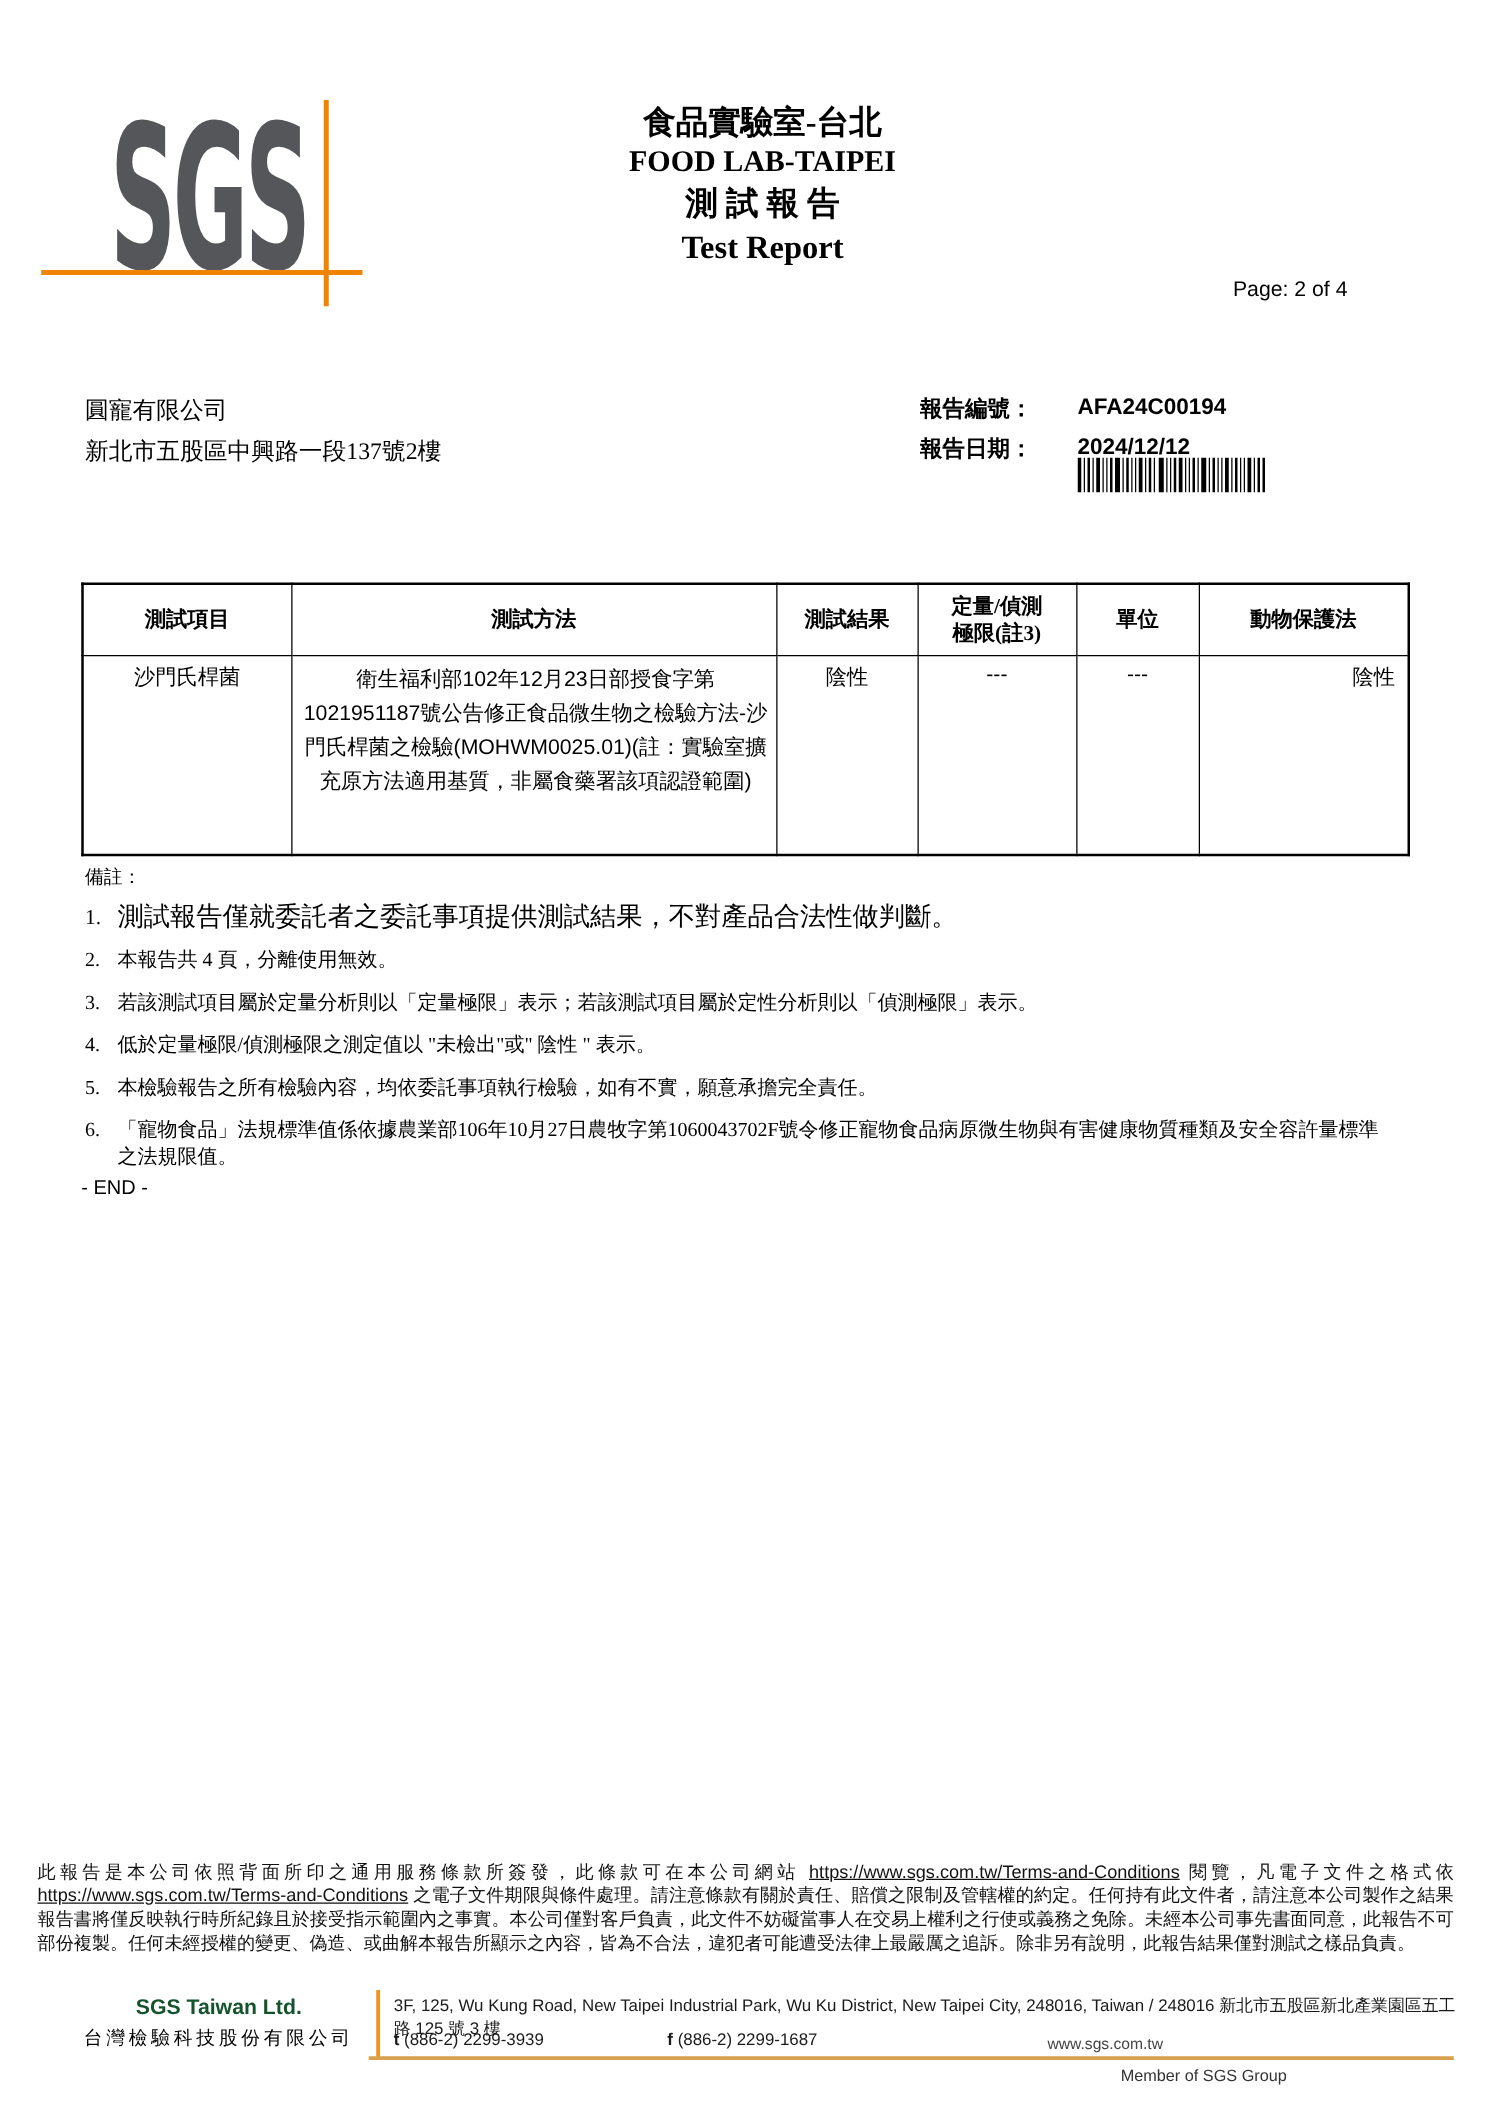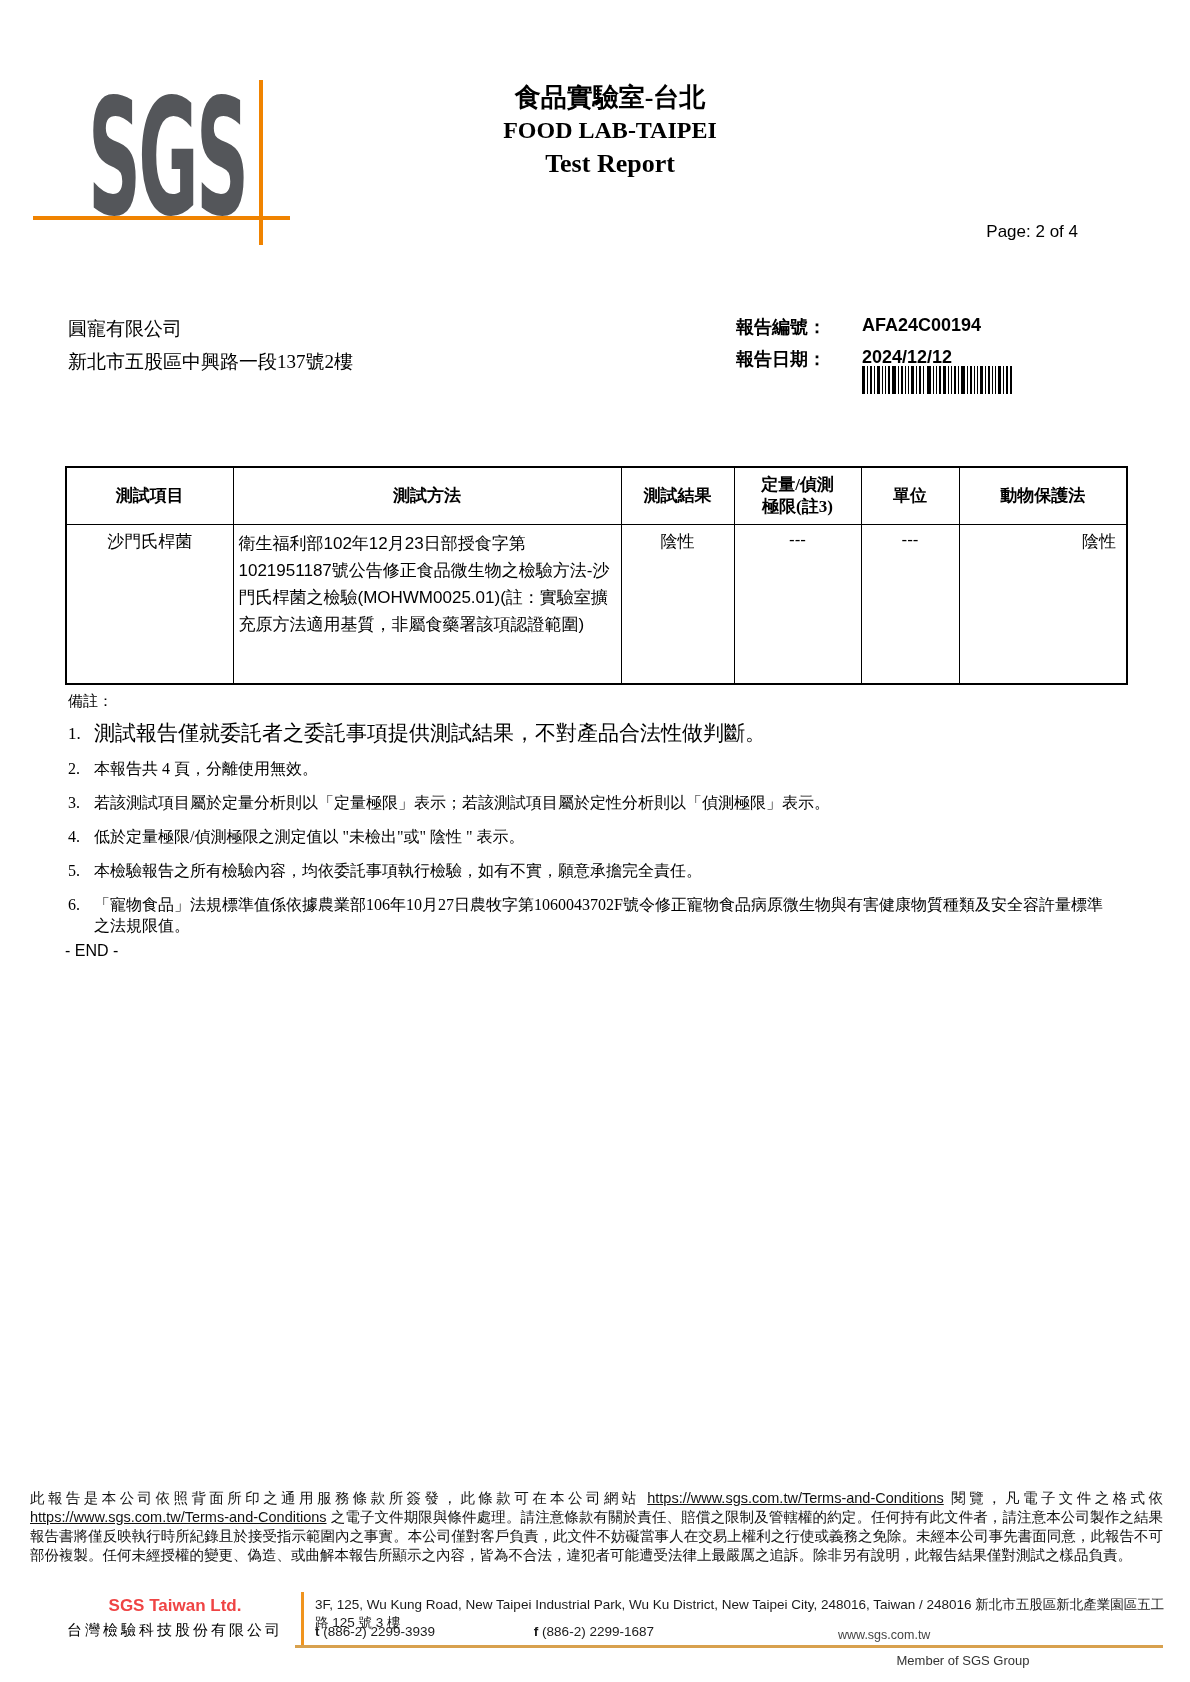--- a/index.html
+++ b/index.html
@@ -42,21 +42,21 @@
   table.results { position:absolute; left:65px; top:466px; width:1061px;
     border-collapse:collapse; table-layout:fixed; }
   table.results th, table.results td { border:1.6px solid #000; }
   table.results { border:2.5px solid #000;padding-left:36px; }
   table.results th {
     height:57px; font-family:"Liberation Serif","DejaVu Serif",serif;
     font-weight:bold; font-size:17px; text-align:center; vertical-align:middle; line-height:22px;
   }
   table.results td { height:160px; vertical-align:top; font-size:17px; padding-top:5px; }
   td.c-item { text-align:center; }
-  td.c-method { text-align:left; padding-left:5px; padding-right:2px; line-height:27px; }
+  td.c-method { text-align:center; padding-left:5px; padding-right:2px; line-height:27px; }
   td.c-center { text-align:center; }
   td.c-right { text-align:right; padding-right:10px; }
 
   
   .notes { position:absolute; left:68px; top:692px; width:1066px;
     font-family:"Liberation Serif","DejaVu Serif",serif; font-size:16px; }
   .notes-label { font-size:15px; margin-bottom:12px; }
   .note { display:flex; margin-bottom:13px; line-height:21px; }
   .note .num { width:26px; flex:0 0 26px; font-size:16px; }
   .note-large { margin-bottom:12px; }
@@ -65,21 +65,21 @@
   .note .txt { width:1020px; }
   .end-marker { position:absolute; left:65px; top:942px; width:960px; text-align:left; font-size:16px; }
 
   
   .disclaimer { position:absolute; left:30px; top:1489px; width:1133px;
     font-size:14.5px; line-height:19px; text-align:justify; color:#111; }
   .disclaimer .link { text-decoration:underline; }
 
   
   .f-company-en { position:absolute; left:60px; top:1596px; width:230px; text-align:center;
-    font-weight:bold; font-size:17px; color:#ef4444; }
+    font-weight:bold; font-size:17px; color:#14532d; }
   .f-company-zh { position:absolute; left:60px; top:1621px; width:230px; text-align:center;
     font-family:"Liberation Serif","DejaVu Serif",serif; font-size:15px; letter-spacing:3px; }
   .f-vline { position:absolute; left:301px; top:1592px; width:2.5px; height:56px; background:#F0941E; }
   .f-address { position:absolute; left:315px; top:1596px; width:850px; font-size:13.5px; color:#1a1a1a; }
   .f-phones { position:absolute; left:315px; top:1624px; font-size:13.5px; color:#1a1a1a; }
   .f-phones .fx { margin-left:95px; }
   .f-phones b { font-weight:bold; }
   .f-web { position:absolute; left:838px; top:1628px; width:250px; text-align:left; font-size:12.5px; color:#444; }
   .f-hline { position:absolute; left:295px; top:1645px; width:868px; height:2.5px; background:#D8A14E; }
   .f-member { position:absolute; left:838px; top:1653px; width:250px; text-align:center; font-size:13px; color:#333; }
@@ -91,20 +91,21 @@
 
   <div>
     <div class="logo-text">SGS</div>
     <div class="logo-vline"></div>
     <div class="logo-hline"></div>
   </div>
 
   <div class="titles">
     <div class="title-zh">食品實驗室-台北</div>
     <div class="title-en">FOOD LAB-TAIPEI</div>
+    <div class="subtitle-zh">測 試 報 告</div>
     <div class="subtitle-en">Test Report</div>
   </div>
 
   <div class="page-num">Page: 2 of 4</div>
 
   <div class="client">
     <div>圓寵有限公司</div>
     <div>新北市五股區中興路一段137號2樓</div>
   </div>
 

